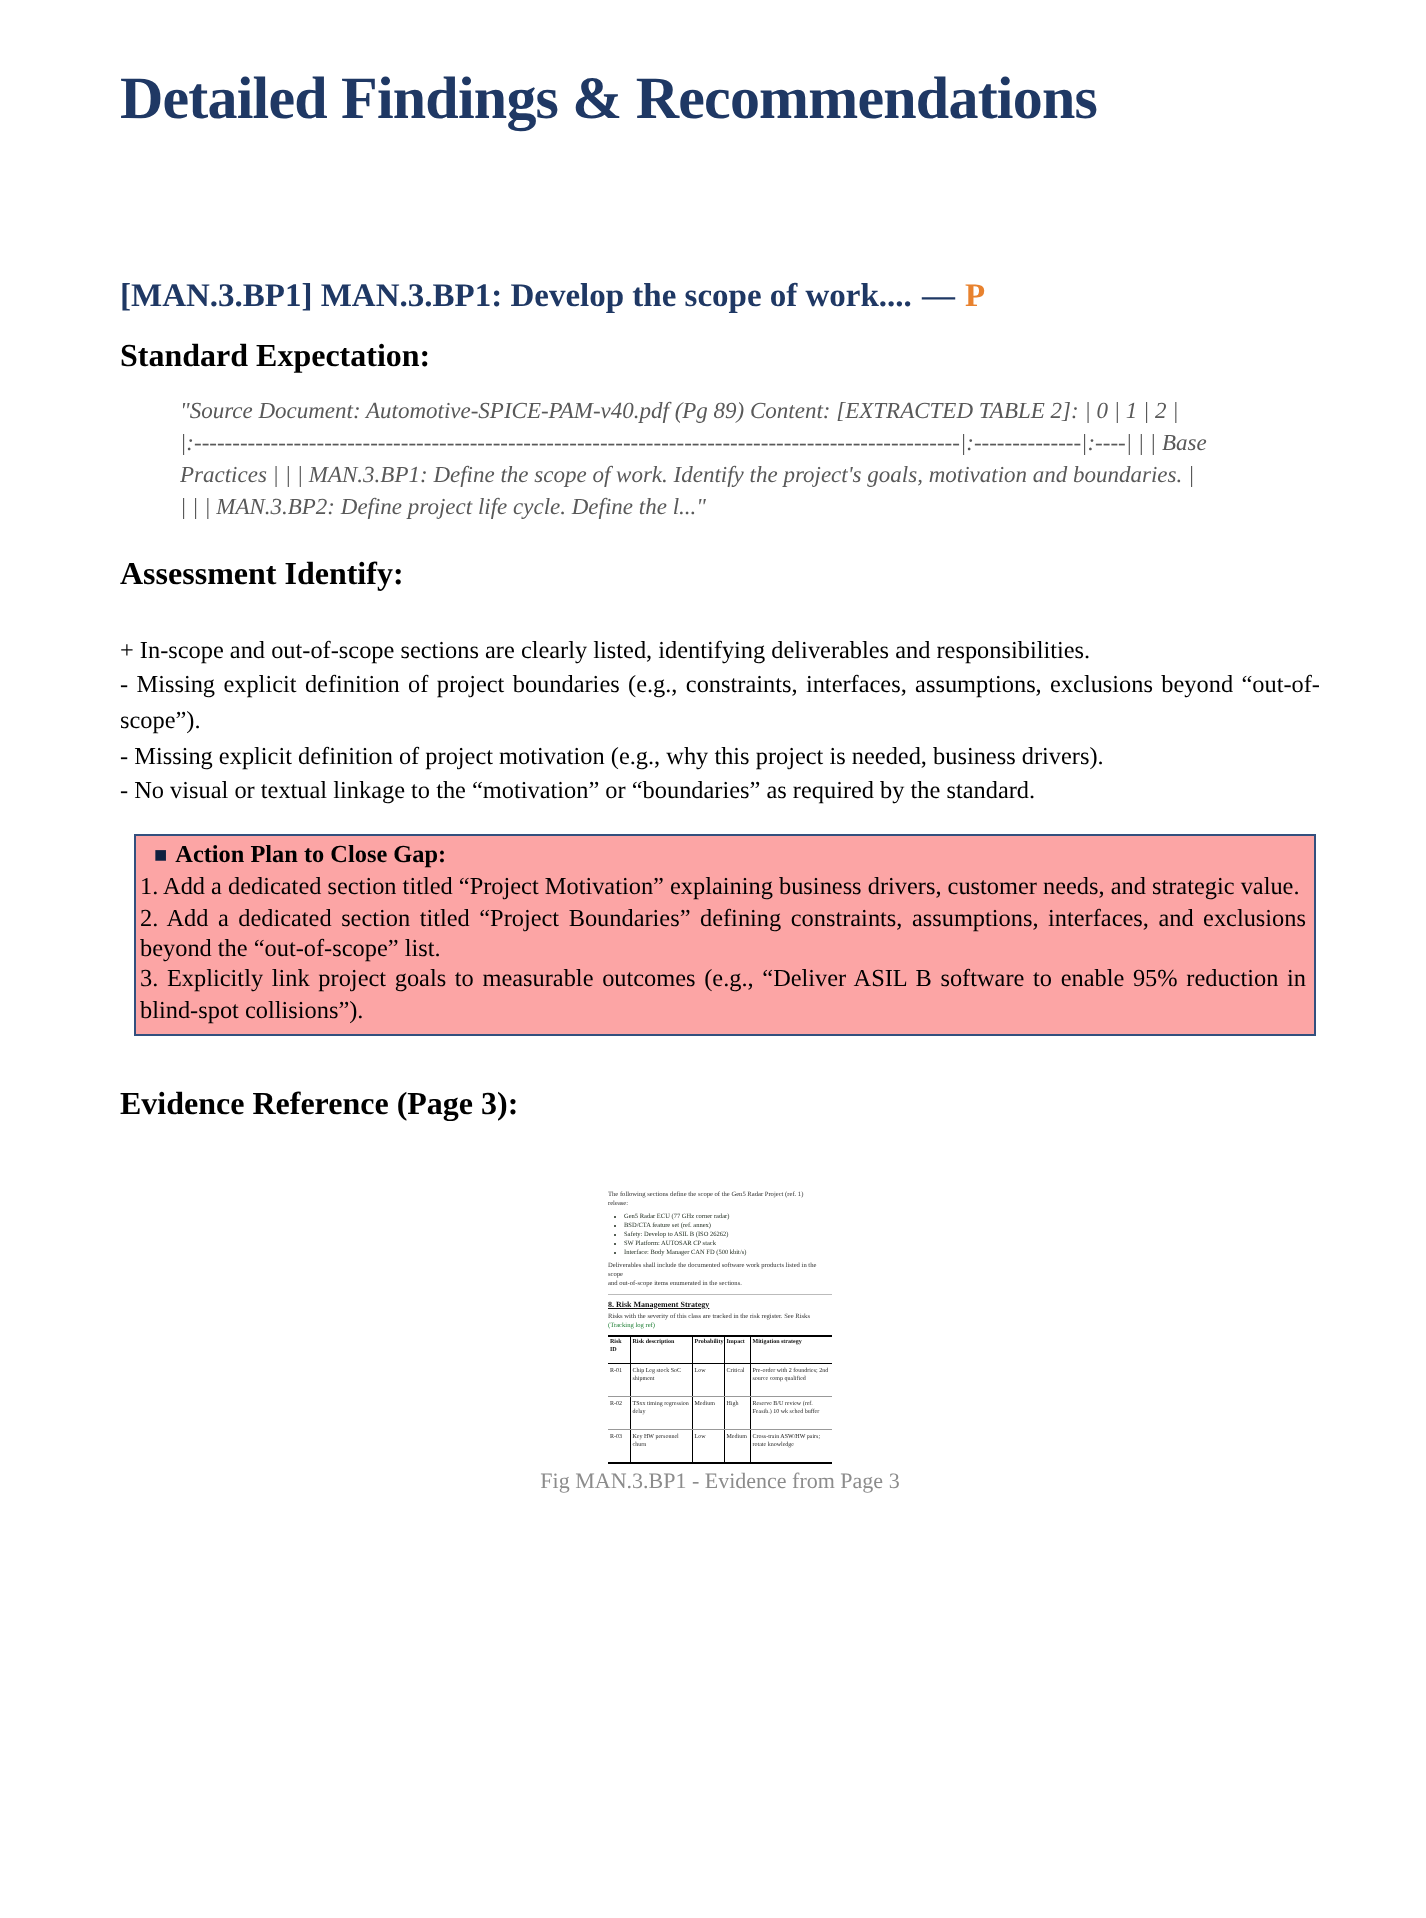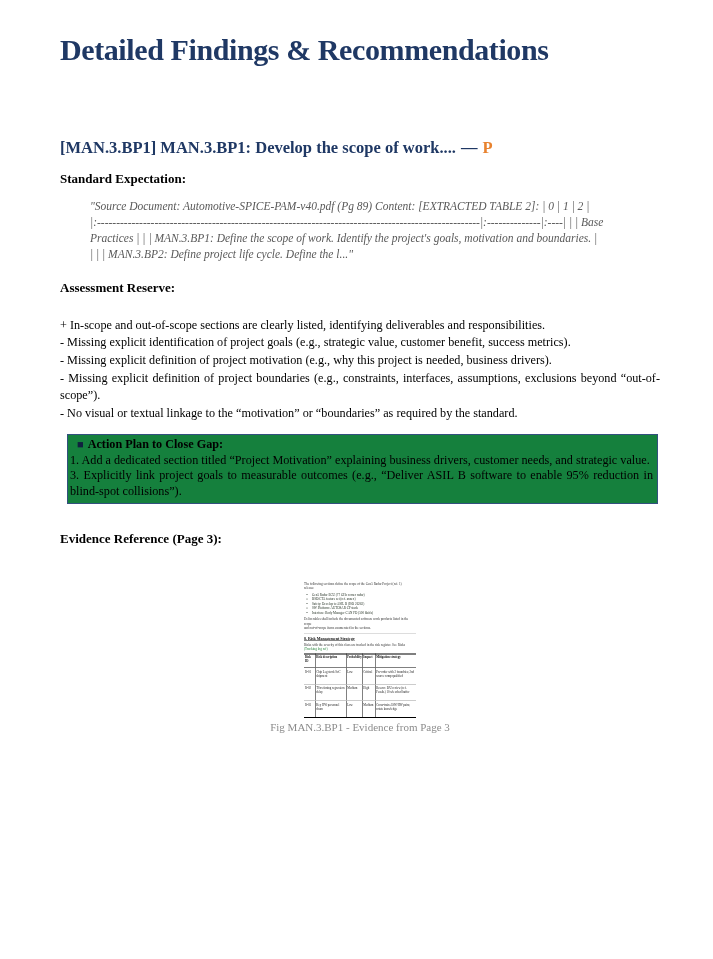--- a/index.html
+++ b/index.html
@@ -10,35 +10,35 @@
   }
   .doc-title{
     margin:0;font-size:30px;font-weight:700;color:#1F3864;letter-spacing:-0.4px;line-height:1.1;
   }
   .finding-heading{
     margin:72px 0 0 0;font-size:16.5px;font-weight:700;color:#1F3864;line-height:1.2;
   }
   .finding-heading .sep{margin:0 5px;color:#1F3864;}
   .finding-heading .rating{color:#E8822E;font-weight:700;}
   .label{
-    margin:13px 0 0 0;font-size:13px;font-weight:700;color:#000;line-height:15px;
+    margin:13px 0 0 0;font-size:16px;font-weight:700;color:#000;line-height:15px;
   }
   .label.assessment{margin-top:18px;}
   .label.evidence{margin-top:27px;}
   .quote{
     margin:12px 0 0 30px;font-size:11.5px;line-height:16px;font-style:italic;color:#595959;
     overflow:hidden;max-width:575px;
   }
   .quote div{white-space:pre;}
   .analysis{
     margin:22px 0 0 0;font-size:12.2px;line-height:17.6px;text-align:justify;color:#000;
   }
   .action-box{
     margin:12px 0 0 7px;width:591px;box-sizing:border-box;
-    background:#15803d;border:1.5px solid #33507E;
+    background:#fca5a5;border:1.5px solid #33507E;
     padding:2px 4px 4px 2px;font-size:12.2px;line-height:15.4px;text-align:justify;color:#000;
   }
   .action-box .box-title{font-weight:700;padding-left:7px;text-align:left;}
   .action-box .sq{font-size:11px;margin-right:4px;color:#10203f;}
   .figure-wrap{margin-top:30px;}
   .mini-doc{
     width:124px;height:145px;margin:0 auto;overflow:hidden;background:#fff;
   }
   .mini-inner{
     width:248px;height:290px;transform:scale(0.5);transform-origin:0 0;
@@ -81,33 +81,33 @@
 
   <div class="label">Standard Expectation:</div>
 
   <div class="quote">
     <div>"Source Document: Automotive-SPICE-PAM-v40.pdf (Pg 89) Content: [EXTRACTED TABLE 2]: | 0 | 1 | 2 |</div>
     <div>|:----------------------------------------------------------------------------------------------------|:--------------|:----| | | Base</div>
     <div>Practices | | | MAN.3.BP1: Define the scope of work. Identify the project's goals, motivation and boundaries. |</div>
     <div>| | | MAN.3.BP2: Define project life cycle. Define the l..."</div>
   </div>
 
-  <div class="label assessment">Assessment Reserve:</div>
+  <div class="label assessment">Assessment Identify:</div>
 
   <div class="analysis">
     <div>+ In-scope and out-of-scope sections are clearly listed, identifying deliverables and responsibilities.</div>
-    <div>- Missing explicit identification of project goals (e.g., strategic value, customer benefit, success metrics).</div>
+    <div>- Missing explicit definition of project boundaries (e.g., constraints, interfaces, assumptions, exclusions beyond “out-of-scope”).</div>
     <div>- Missing explicit definition of project motivation (e.g., why this project is needed, business drivers).</div>
-    <div>- Missing explicit definition of project boundaries (e.g., constraints, interfaces, assumptions, exclusions beyond “out-of-scope”).</div>
     <div>- No visual or textual linkage to the “motivation” or “boundaries” as required by the standard.</div>
   </div>
 
   <div class="action-box">
     <div class="box-title"><span class="sq">■</span><span>Action Plan to Close Gap:</span></div>
     <div>1. Add a dedicated section titled “Project Motivation” explaining business drivers, customer needs, and strategic value.</div>
+    <div>2. Add a dedicated section titled “Project Boundaries” defining constraints, assumptions, interfaces, and exclusions beyond the “out-of-scope” list.</div>
     <div>3. Explicitly link project goals to measurable outcomes (e.g., “Deliver ASIL B software to enable 95% reduction in blind-spot collisions”).</div>
   </div>
 
   <div class="label evidence">Evidence Reference (Page 3):</div>
 
   <div class="figure-wrap">
     <div class="mini-doc">
       <div class="mini-inner">
         <div class="m-para">The following sections define the scope of the Gen5 Radar Project (ref. 1)</div>
         <div class="m-para">release:</div>

